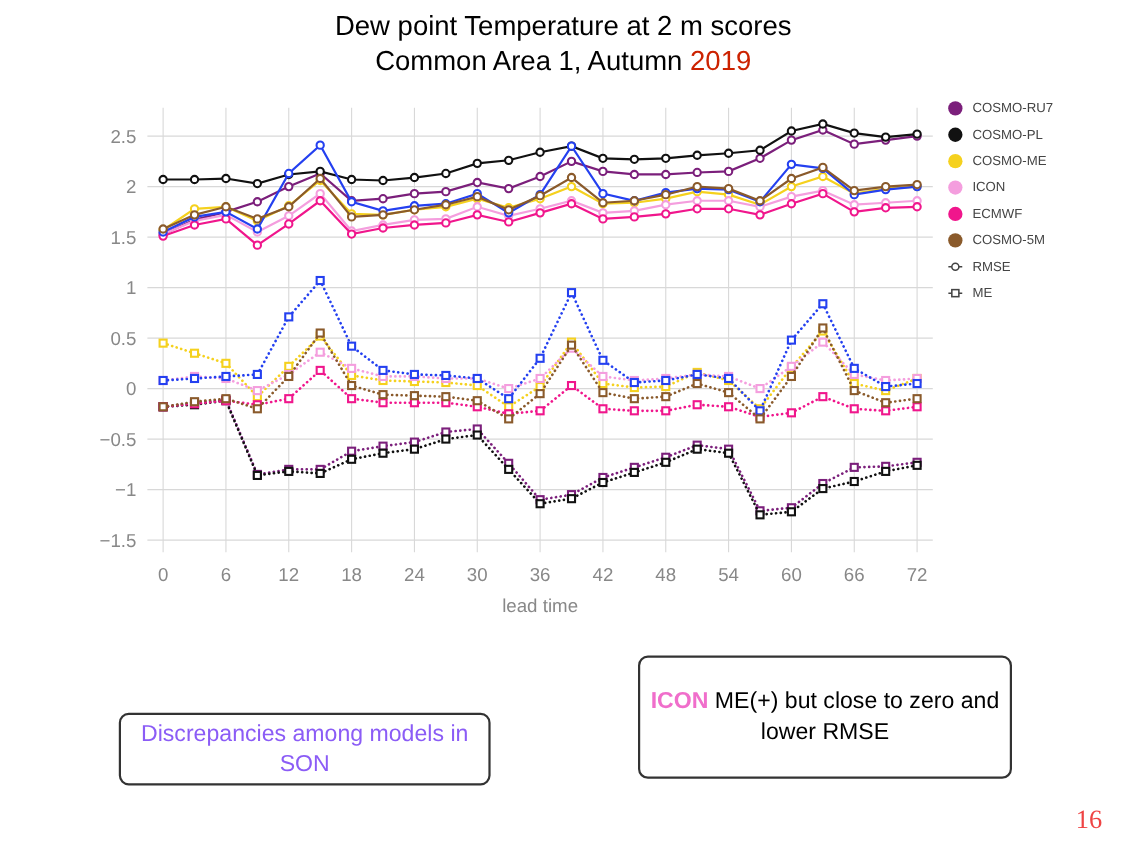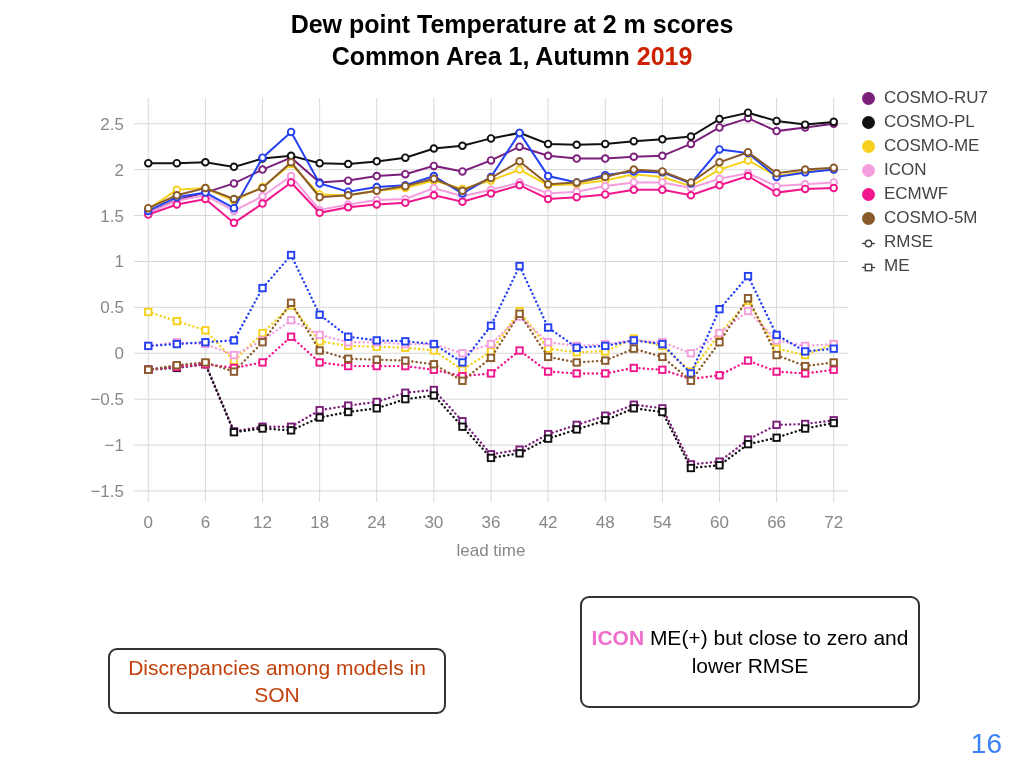--- a/index.html
+++ b/index.html
@@ -3,51 +3,51 @@
 <meta charset="utf-8">
 <style>
   html,body{margin:0;padding:0;}
   body{
     width:1024px;height:768px;background:#ffffff;
     font-family:"Liberation Sans", sans-serif;
     position:relative;overflow:hidden;
   }
   #title{
     position:absolute;left:0;top:8px;width:1024px;text-align:center;
-    font-size:25px;font-weight:bold;color:#000;line-height:1.28;
+    font-size:25px;font-weight:normal;color:#000;line-height:1.28;
   }
   .year{color:#cc2200;}
   #plot-area{
     position:absolute;left:80px;top:88px;width:780px;height:480px;
   }
   #svg-chart{display:block;}
   #legend{
     position:absolute;left:862px;top:86px;width:160px;
   }
   .legend-row{display:flex;align-items:center;height:24px;}
   .legend-swatch{
     width:13px;height:13px;border-radius:50%;margin-right:9px;flex:none;
   }
-  .legend-label{font-size:17px;color:#444;}
+  .legend-label{font-size:12px;color:#444;}
   .legend-marker{width:13px;height:13px;margin-right:9px;flex:none;}
   #box-left{
     position:absolute;left:108px;top:648px;width:334px;height:62px;
     border:2px solid #333;border-radius:9px;background:#fff;
     display:flex;align-items:center;justify-content:center;text-align:center;
-    font-size:21px;color:#c2410c;line-height:1.3;
+    font-size:21px;color:#8b5cf6;line-height:1.3;
   }
   #box-right{
     position:absolute;left:580px;top:596px;width:336px;height:108px;
     border:2px solid #333;border-radius:9px;background:#fff;
     display:flex;align-items:center;justify-content:center;text-align:center;
     font-size:21px;color:#000;line-height:1.35;
   }
   .icon-pink{color:#f06ecb;font-weight:bold;}
   #page-num{
-    position:absolute;right:22px;bottom:8px;font-size:28px;color:#3b82f6;
+    position:absolute;right:22px;bottom:8px;font-size:24px;color:#ef4444;font-family:Liberation Serif, serif;
   }
   .axis-label{font-size:17px;fill:#888;}
   .tick-text{font-size:17px;fill:#888;}
 </style>
 </head>
 <body>
 
 <div id="title">
   <div>Dew point Temperature at 2 m scores</div>
   <div><span>Common Area 1, Autumn </span><span class="year">2019</span></div>

